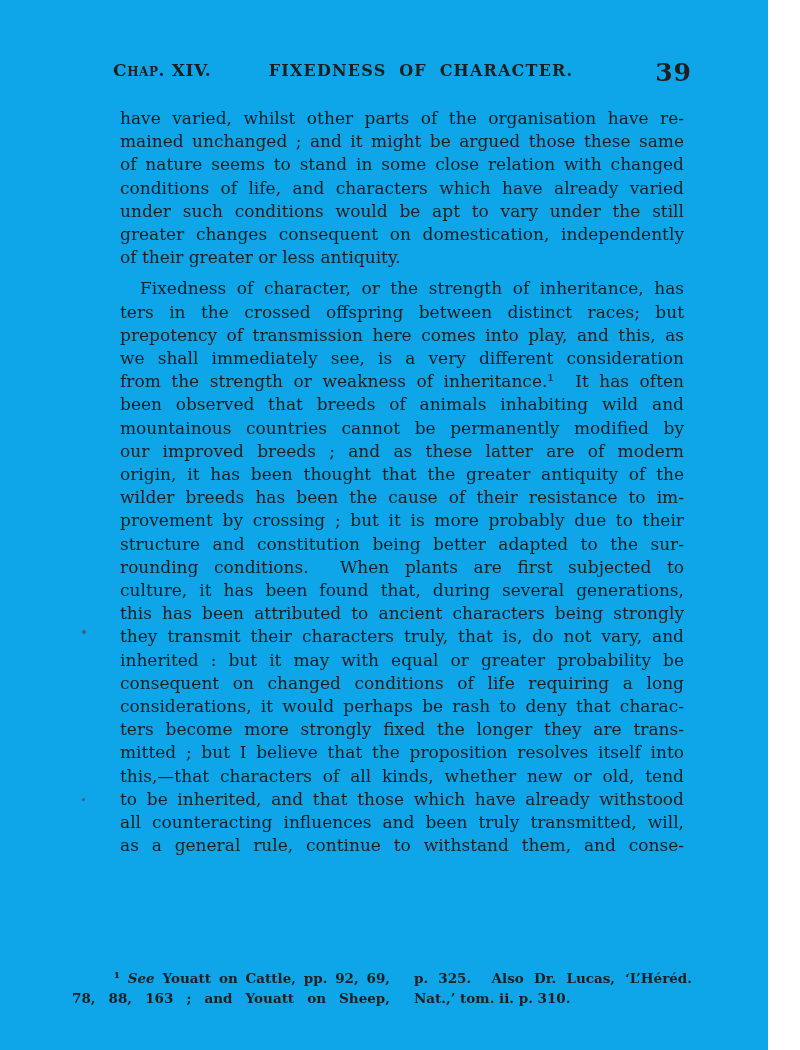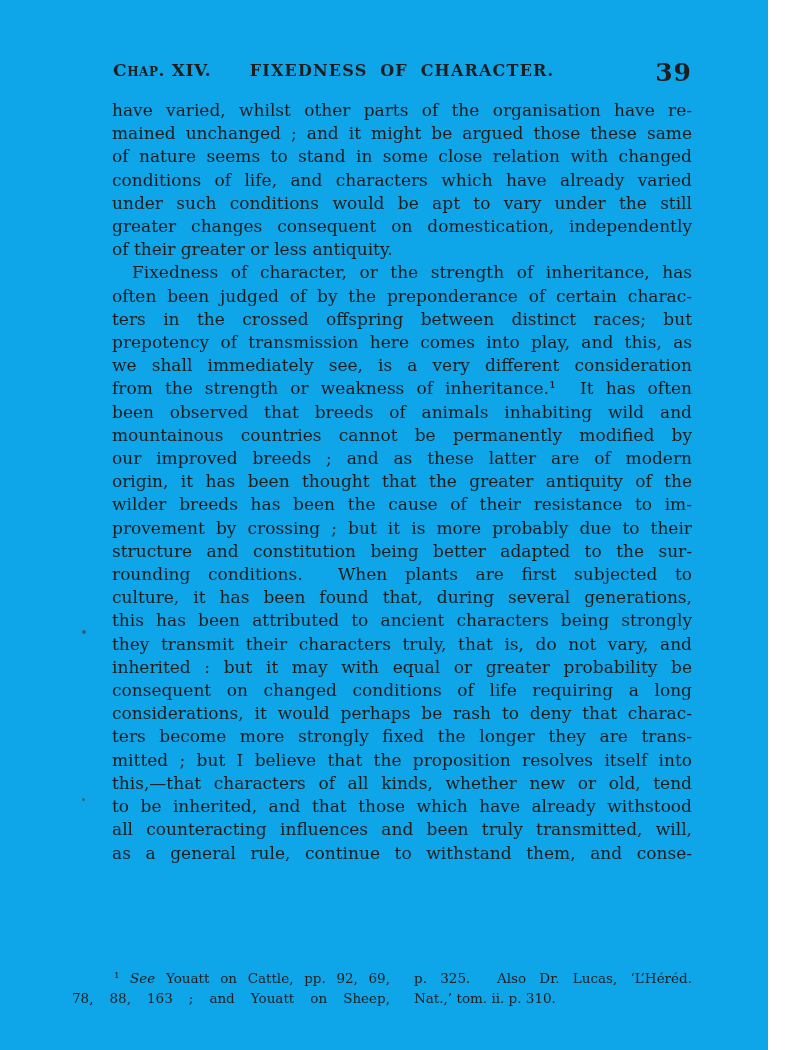--- a/index.html
+++ b/index.html
@@ -28,20 +28,21 @@
     font-size: 17px;
     font-weight: 600;
     letter-spacing: 0.6px;
     white-space: pre;
   }
   .sc { font-variant: small-caps; }
   .running-title {
     position: absolute;
     left: 50%;
     transform: translateX(-50%);
+    margin-left: 19px;
     bottom: 4px;
     font-size: 16px;
     font-weight: 700;
     letter-spacing: 1.2px;
     word-spacing: 6px;
     white-space: pre;
   }
   .page-number {
     position: absolute;
     right: 0;
@@ -53,21 +54,21 @@
 
   
   .body-text {
     position: absolute;
     left: 112px;
     top: 99px;
     width: 580px;
     font-size: 17px;
     line-height: 23.2px;
   }
-  .para { margin: 0; }
+  .para { margin: 8px; }
   .tline {
     text-align: justify;
     text-align-last: justify;
     white-space: pre-wrap;
   }
   .tline.last { text-align-last: left; }
   .para.indented .tline:first-child { text-indent: 20px; }
 
   
   .footnote {
@@ -78,20 +79,21 @@
     display: flex;
     font-size: 13.5px;
     line-height: 19.5px;
   }
   .fn-col1 { width: 318px; }
   .fn-col2 { margin-left: 24px; flex: 1; }
   .fline {
     text-align: justify;
     text-align-last: justify;
     white-space: pre-wrap;
+    font-weight: bold;
   }
   .fline.last { text-align-last: left; }
   .fn-col1 .fline:first-child { text-indent: 42px; }
   .it { font-style: italic; }
 
   
   .speck {
     position: absolute;
     background: #4a4a4a;
     border-radius: 50%;
@@ -116,21 +118,20 @@
         <div class="tline">have varied, whilst other parts of the organisation have re-</div>
         <div class="tline">mained unchanged ; and it might be argued those these same</div>
         <div class="tline">of nature seems to stand in some close relation with changed</div>
         <div class="tline">conditions of life, and characters which have already varied</div>
         <div class="tline">under such conditions would be apt to vary under the still</div>
         <div class="tline">greater changes consequent on domestication, independently</div>
         <div class="tline last">of their greater or less antiquity.</div>
       </div>
       <div class="para indented">
         <div class="tline">Fixedness of character, or the strength of inheritance, has</div>
-        <div class="tline">often been judged of by the preponderance of certain charac-</div>
         <div class="tline">ters in the crossed offspring between distinct races; but</div>
         <div class="tline">prepotency of transmission here comes into play, and this, as</div>
         <div class="tline">we shall immediately see, is a very different consideration</div>
         <div class="tline">from the strength or weakness of inheritance.¹  It has often</div>
         <div class="tline">been observed that breeds of animals inhabiting wild and</div>
         <div class="tline">mountainous countries cannot be permanently modified by</div>
         <div class="tline">our improved breeds ; and as these latter are of modern</div>
         <div class="tline">origin, it has been thought that the greater antiquity of the</div>
         <div class="tline">wilder breeds has been the cause of their resistance to im-</div>
         <div class="tline">provement by crossing ; but it is more probably due to their</div>

